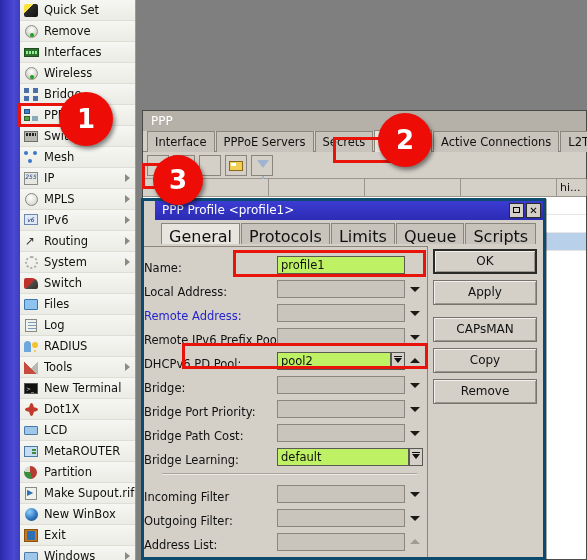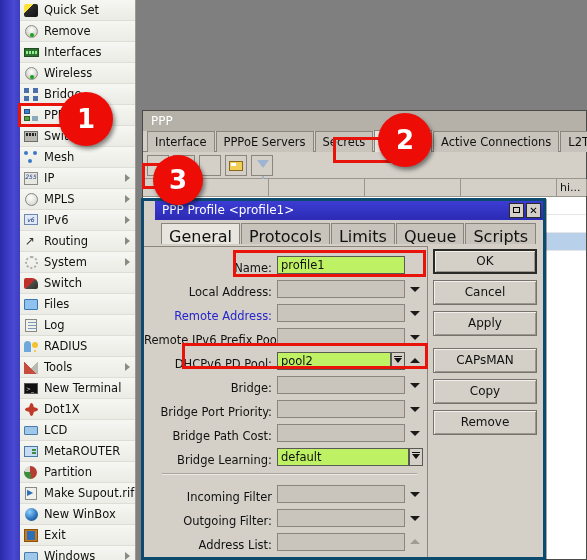--- a/index.html
+++ b/index.html
@@ -351,21 +351,21 @@
   .frm-row {
     display: flex;
     align-items: center;
     height: 21px;
     margin-bottom: 3px;
     padding-right: 4px;
   }
   .frm-label {
     flex: 0 0 auto;
     width: 128px;
-    text-align: right;
+    text-align: left;
     font-size: 11.5px;
     padding-right: 5px;
     color: #111;
     white-space: nowrap;
     margin-top: 6px;
   }
   .frm-label.link { color: #2424cc; }
   .frm-input {
     flex: 1 1 auto;
     height: 18px;
@@ -778,21 +778,20 @@
           <div class="caret-btn caret-plain"></div>
         </div>
         <div class="frm-row">
           <div class="frm-label">Address List:</div>
           <div class="frm-input"></div>
           <div class="caret-btn caret-up caret-up-gray"></div>
         </div>
       </div>
     <div id="dlg-buttons">
         <div class="dlg-btn primary">OK</div>
-        <div class="dlg-btn">Cancel</div>
         <div class="dlg-btn">Apply</div>
         <div class="dlg-btn gap">CAPsMAN</div>
         <div class="dlg-btn">Copy</div>
         <div class="dlg-btn">Remove</div>
       </div>
   </div>
 
   <div class="red-box" style="left:18px; top:103px; width:88px; height:24px;"></div>
   <div class="red-box" style="left:333px; top:137px; width:66px; height:26px;"></div>
   <div class="red-box" style="left:142px; top:163px; width:32px; height:26px;"></div>

